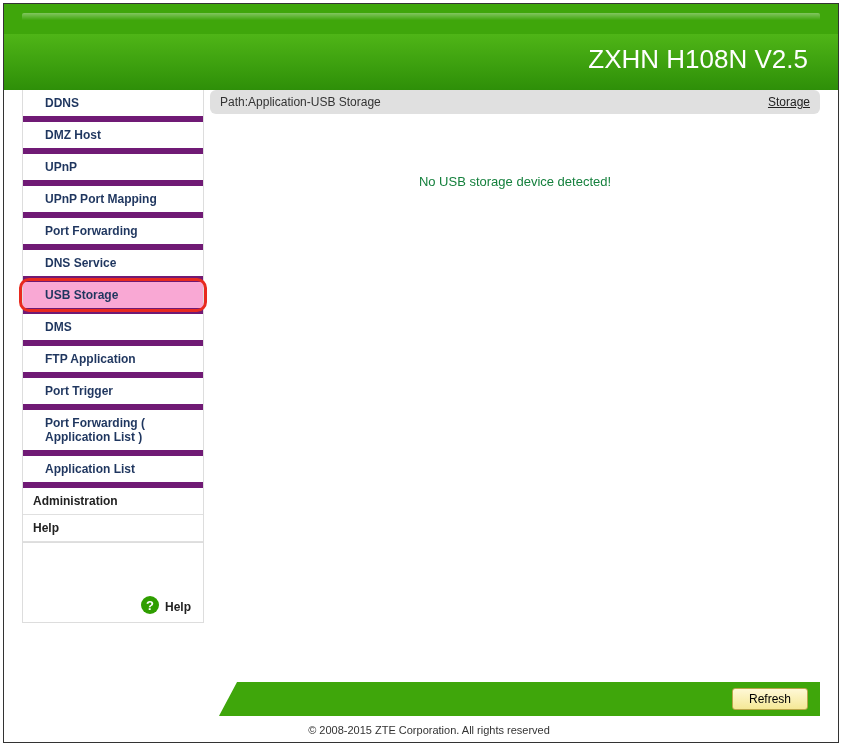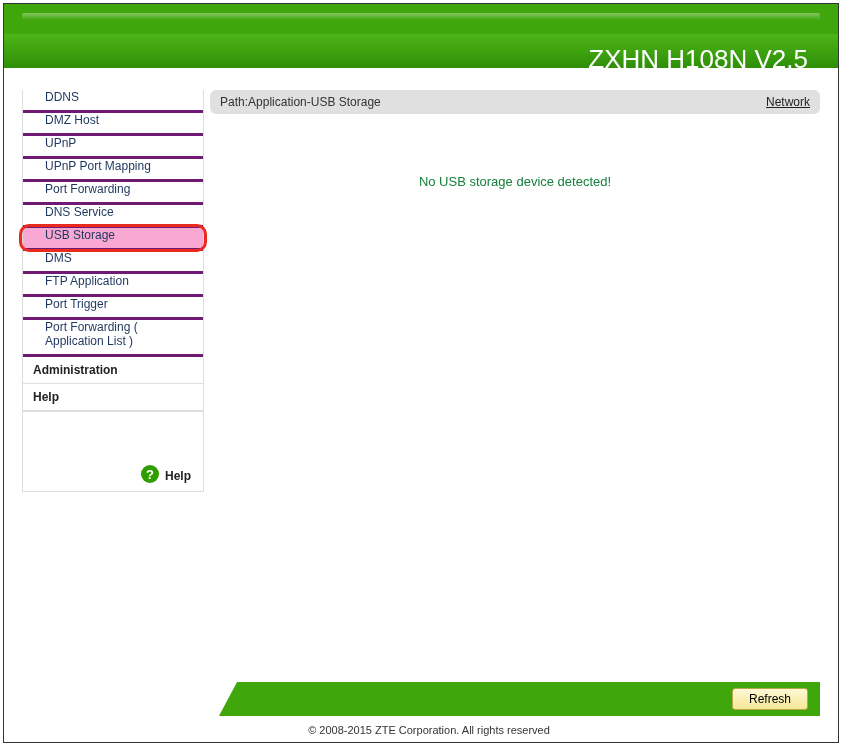--- a/index.html
+++ b/index.html
@@ -29,21 +29,21 @@
     position: relative;
   }
   .banner-top::before{
     content:"";
     position:absolute;
     left:18px; right:18px; top:9px; height:12px;
     background: linear-gradient(to bottom, rgba(255,255,255,0.35), rgba(255,255,255,0) 60%);
     border-radius: 2px;
   }
   .banner-main {
-    height: 34px;
+    height: 56px;
     background: linear-gradient(to bottom, #4fb517 0%, #2e8f08 100%);
     color: #fff;
     font-size: 26px;
     text-align: right;
     padding: 10px 30px 0 0;
   }
 
   
   .layout {
     position: absolute;
@@ -74,25 +74,26 @@
   .side-top .item.active {
     background: #2f9e00;
     color: #fff;
   }
   .sub-list {
     border-left: 1px solid #ddd;
     border-right: 1px solid #ddd;
   }
   .sub-list .sub {
     display: block;
-    padding: 0 10px 6px 22px;
-    border-bottom: 3px solid #701a75;
+    padding: 6px 10px 6px 22px;
+    border-bottom: 6px solid #701a75;
     color: #1f365f;
     cursor: pointer;
     position: relative;
+    font-weight: bold;
   }
   .sub-list .sub.active {
     background: #f9a8d4;
   }
   .highlight-ring {
     position: absolute;
     border: 3px solid #e82a1f;
     border-radius: 10px;
     pointer-events: none;
     left: -4px; right: -4px; top: -4px; bottom: -4px;
@@ -217,37 +218,38 @@
           <div class="sub">DMZ Host</div>
           <div class="sub">UPnP</div>
           <div class="sub">UPnP Port Mapping</div>
           <div class="sub">Port Forwarding</div>
           <div class="sub">DNS Service</div>
           <div class="sub active" style="position: relative;">USB Storage<div class="highlight-ring"></div></div>
           <div class="sub">DMS</div>
           <div class="sub">FTP Application</div>
           <div class="sub">Port Trigger</div>
           <div class="sub">Port Forwarding ( Application List )</div>
+          <div class="sub">Application List</div>
         </div>
       <div class="side-bot" id="side-bot">
           <div class="item">Administration</div>
           <div class="item">Help</div>
         </div>
       <div class="help-block">
         <span class="help-icon">?</span>
         <span class="help-label">Help</span>
       </div>
     </div>
 
     <div class="main">
       <div class="path-bar">
         <span>
           <span>Path:</span><span>Application-USB Storage</span>
         </span>
-        <span class="logout">Network</span>
+        <span class="logout">Storage</span>
       </div>
       <div class="message">No USB storage device detected!</div>
     </div>
 
   </div>
 
   <div class="footer">
     <div class="footer-green">
       <div class="notch"></div>
       <button class="refresh-btn">Refresh</button>

